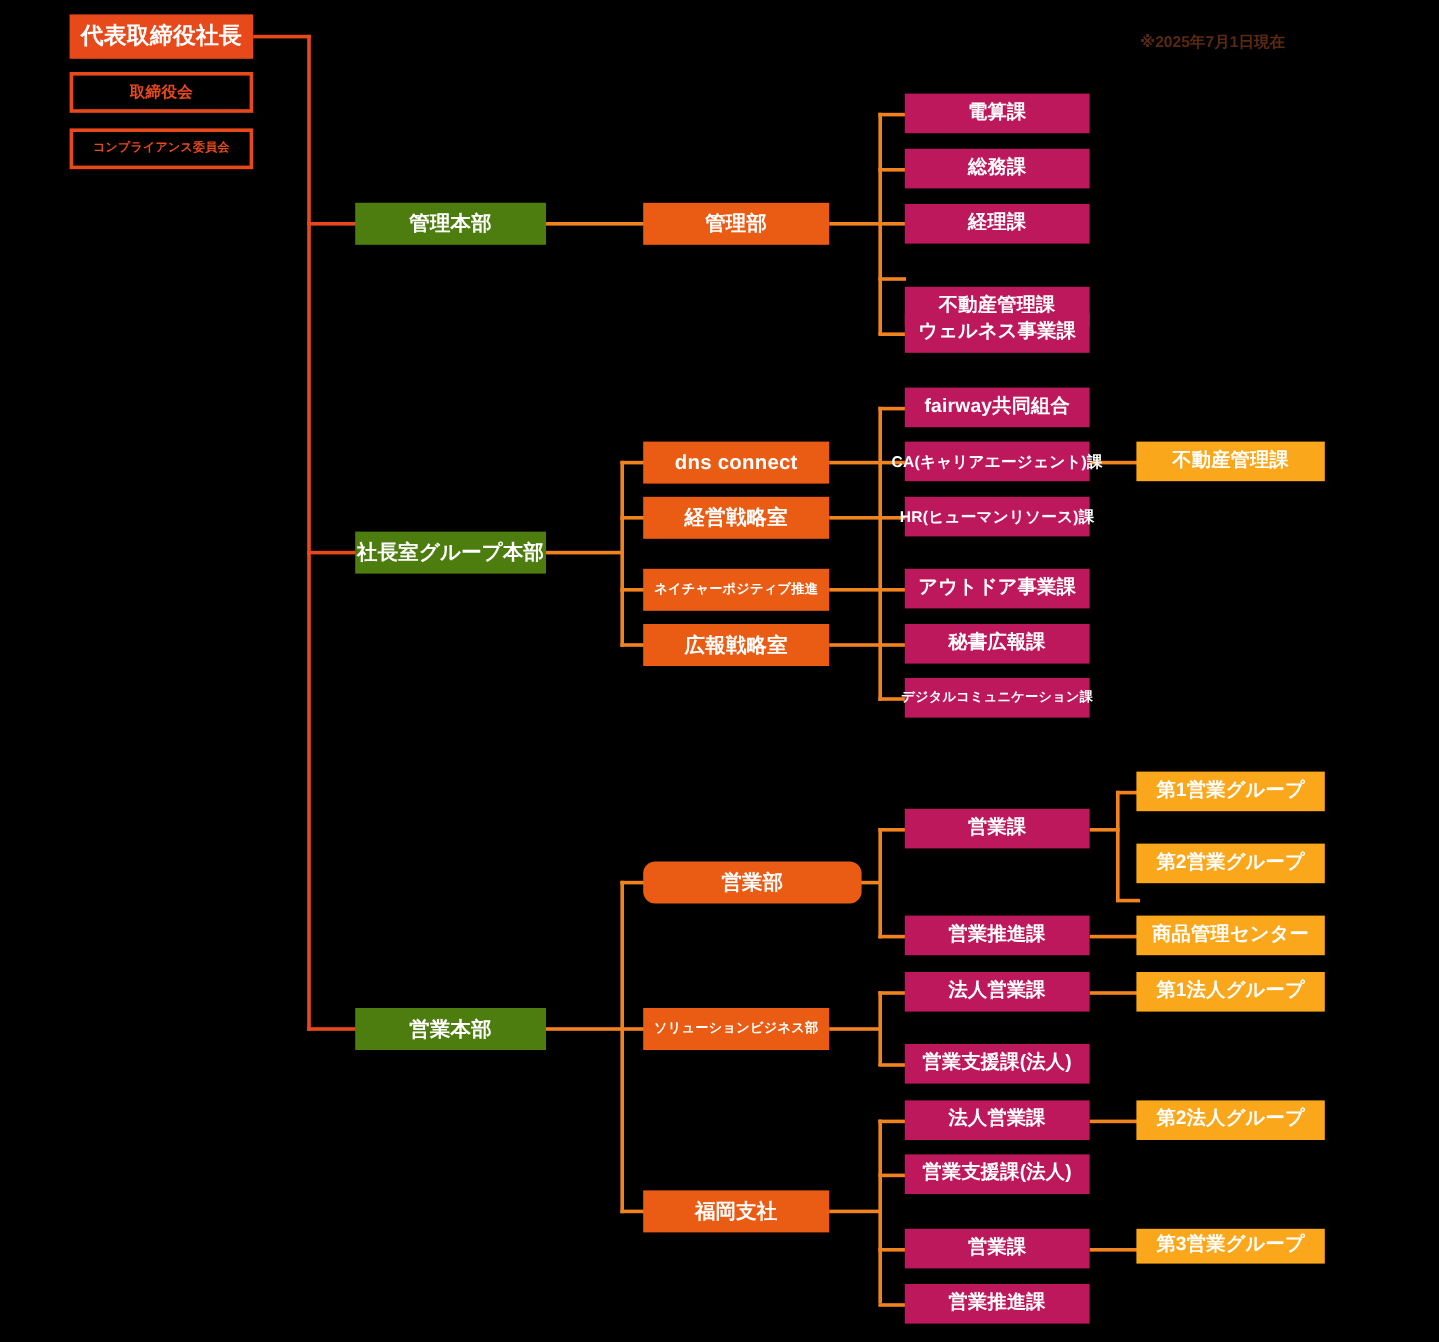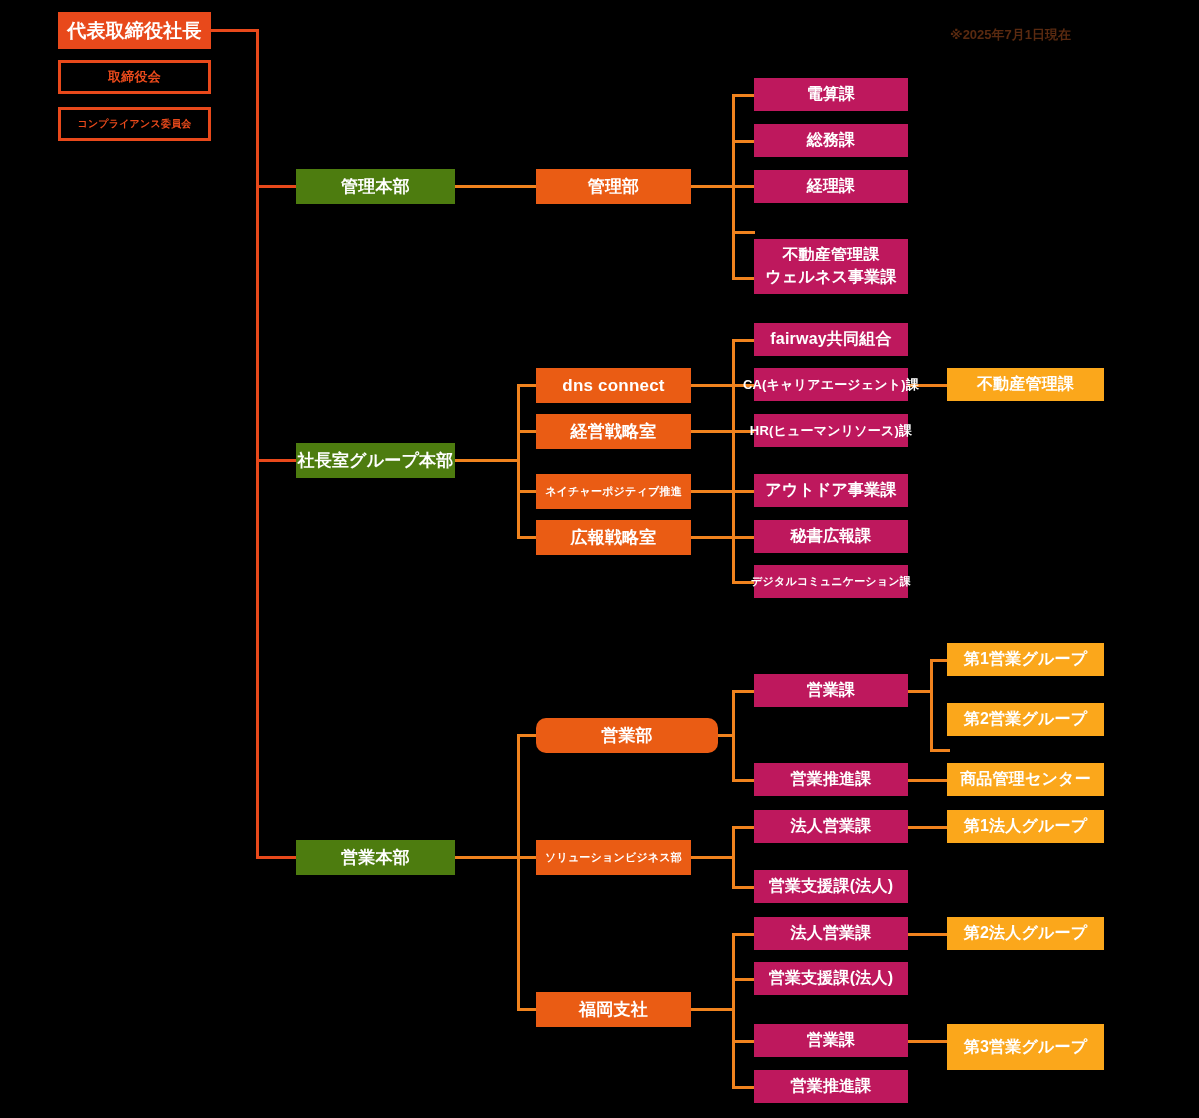--- a/index.html
+++ b/index.html
@@ -181,15 +181,15 @@
 
   <div class="box t-l3" style="left:754px; top:917px;  width:154px; height:33px;">法人営業課</div>
   <div class="box t-l3" style="left:754px; top:962px;  width:154px; height:33px;">営業支援課(法人)</div>
   <div class="box t-l3" style="left:754px; top:1024px; width:154px; height:33px;">営業課</div>
   <div class="box t-l3" style="left:754px; top:1070px; width:154px; height:33px;">営業推進課</div>
 
   <div class="line" style="left:908px; top:933px; width:40px; height:3px;"></div>
   <div class="box t-l4" style="left:947px; top:917px; width:157px; height:33px;">第2法人グループ</div>
 
   <div class="line" style="left:908px; top:1040px; width:40px; height:3px;"></div>
-  <div class="box t-l4" style="left:947px; top:1024px; width:157px; height:46px;">第3営業グループ</div>
+  <div class="box t-l4" style="left:947px; top:1024px; width:157px; height:29px;">第3営業グループ</div>
 
 </div>
 
 </body></html>

